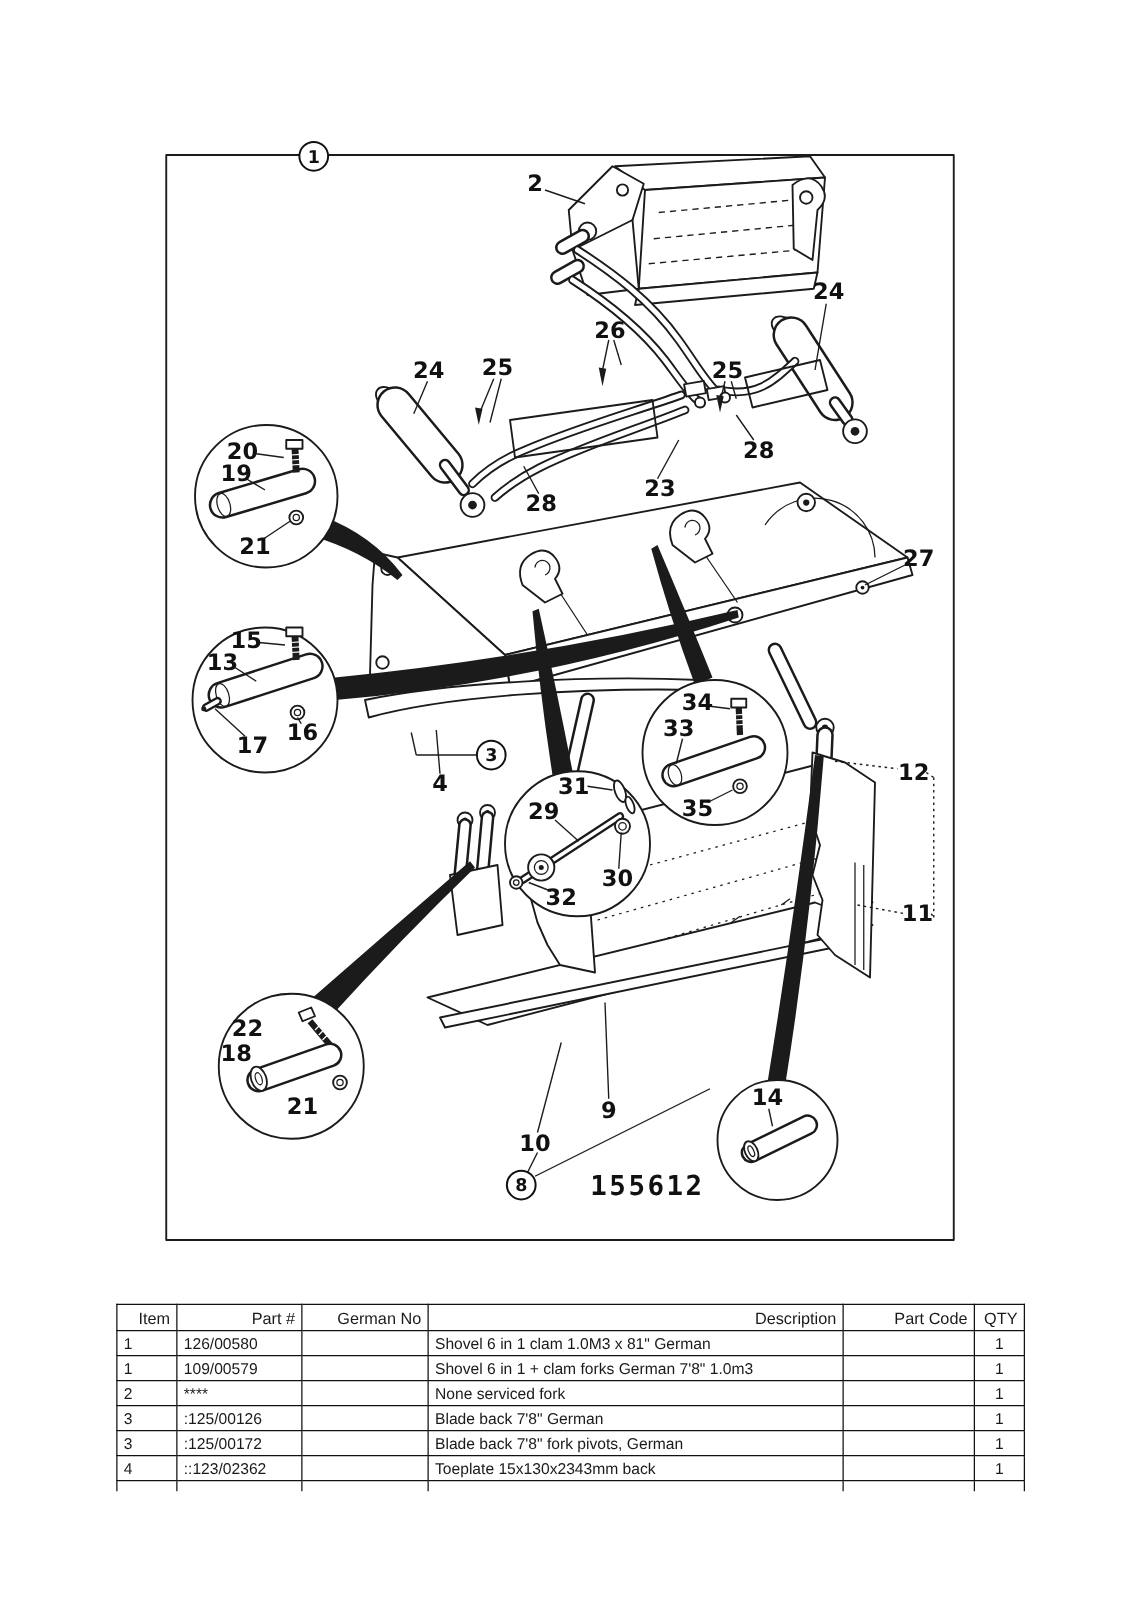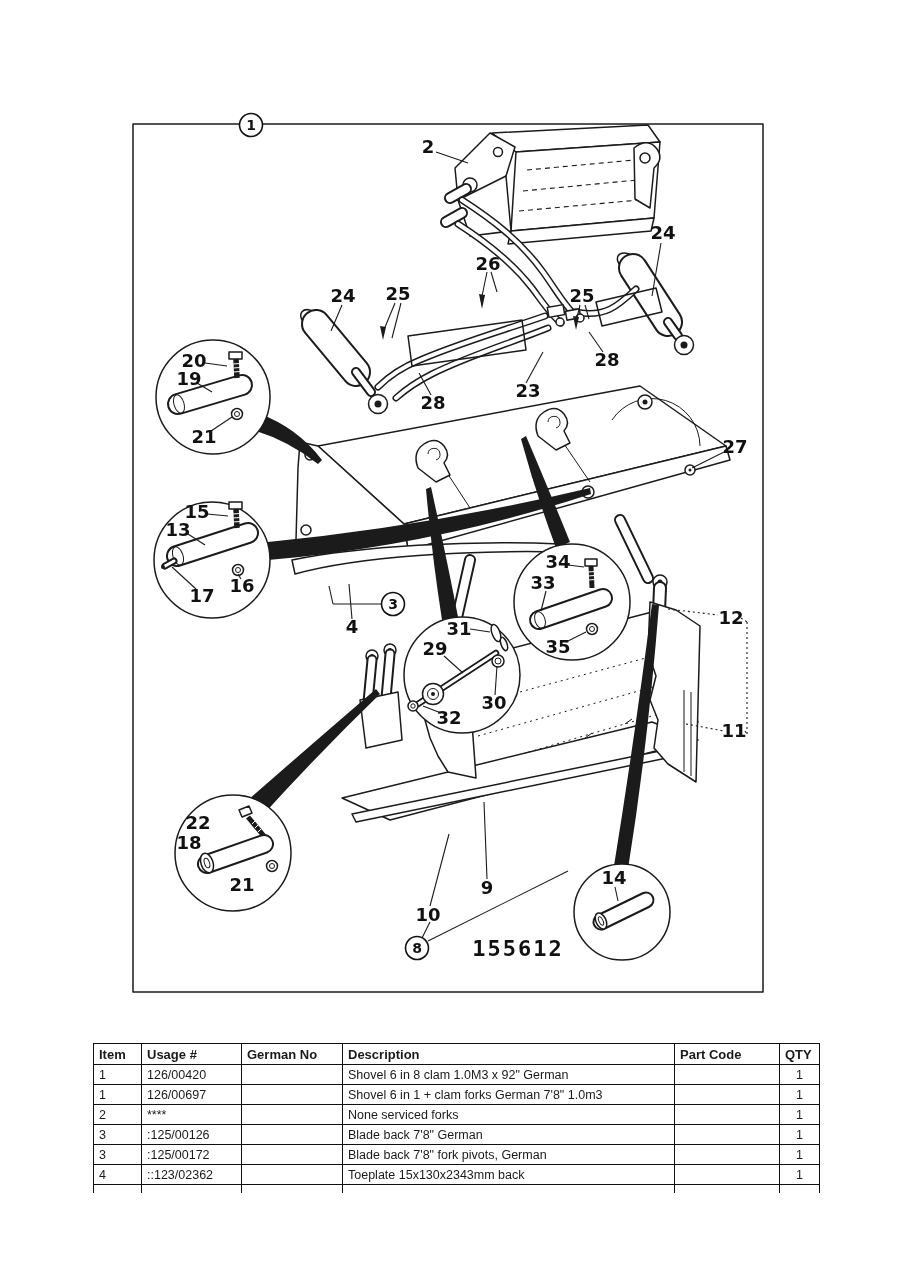--- a/index.html
+++ b/index.html
@@ -21,21 +21,21 @@
                text-anchor:middle;fill:#111;}
   .callout-num.circled{font-size:14px;}
   .callout-circle{fill:#ffffff;stroke:#111;stroke-width:1.6;}
   .stamp{font-family:"DejaVu Sans Mono",monospace;font-weight:bold;font-size:22px;
          letter-spacing:2px;text-anchor:middle;fill:#111;}
   
   #parts-table{position:absolute;left:93px;top:1043px;width:726px;
                border-collapse:collapse;table-layout:fixed;}
   #parts-table th,#parts-table td{border:1px solid #111;font-size:12.5px;color:#1a1a1a;
                padding:0 5px;height:19px;overflow:hidden;white-space:nowrap;}
-  #parts-table th{font-weight:bold;text-align:left;height:20px;font-size:13px;}
+  #parts-table th{font-weight:normal;text-align:right;height:20px;font-size:13px;}
   #parts-table td.c-qty{text-align:center;}
   #parts-table tr.partial td{height:8px;border-bottom:none;}
   .col-item{width:48px;}  .col-part{width:100px;} .col-chg{width:101px;}
   .col-desc{width:332px;} .col-use{width:105px;} .col-qty{width:40px;}
 </style>
 </head>
 <body>
 
 <div id="page">
 
@@ -363,49 +363,49 @@
       <col class="col-item">
         <col class="col-part">
         <col class="col-chg">
       <col class="col-desc">
         <col class="col-use">
         <col class="col-qty">
     </colgroup>
     <thead>
       <tr>
         <th>Item</th>
-        <th>Usage #</th>
+        <th>Part #</th>
         <th>German No</th>
         <th>Description</th>
         <th>Part Code</th>
         <th>QTY</th>
       </tr>
     </thead>
     <tbody>
       <tr>
         <td>1</td>
-        <td>126/00420</td>
-        <td></td>
-        <td>Shovel 6 in 8 clam 1.0M3 x 92" German</td>
+        <td>126/00580</td>
+        <td></td>
+        <td>Shovel 6 in 1 clam 1.0M3 x 81" German</td>
         <td></td>
         <td class="c-qty">1</td>
       </tr>
       <tr>
         <td>1</td>
-        <td>126/00697</td>
+        <td>109/00579</td>
         <td></td>
         <td>Shovel 6 in 1 + clam forks German 7'8" 1.0m3</td>
         <td></td>
         <td class="c-qty">1</td>
       </tr>
       <tr>
         <td>2</td>
         <td>****</td>
         <td></td>
-        <td>None serviced forks</td>
+        <td>None serviced fork</td>
         <td></td>
         <td class="c-qty">1</td>
       </tr>
       <tr>
         <td>3</td>
         <td>:125/00126</td>
         <td></td>
         <td>Blade back 7'8" German</td>
         <td></td>
         <td class="c-qty">1</td>

